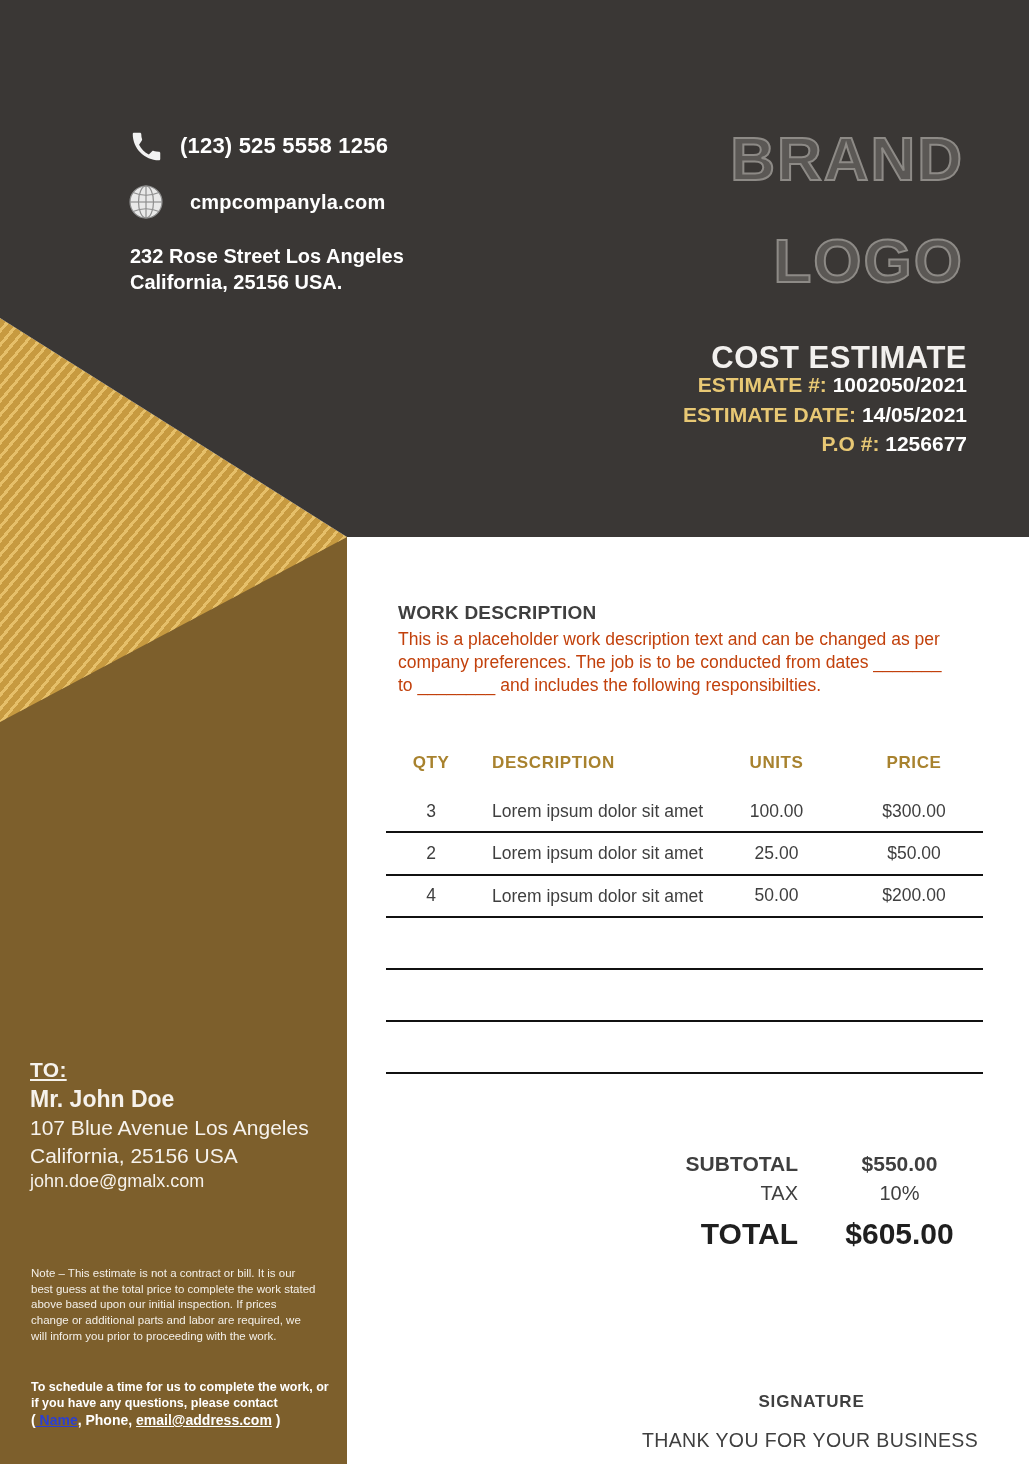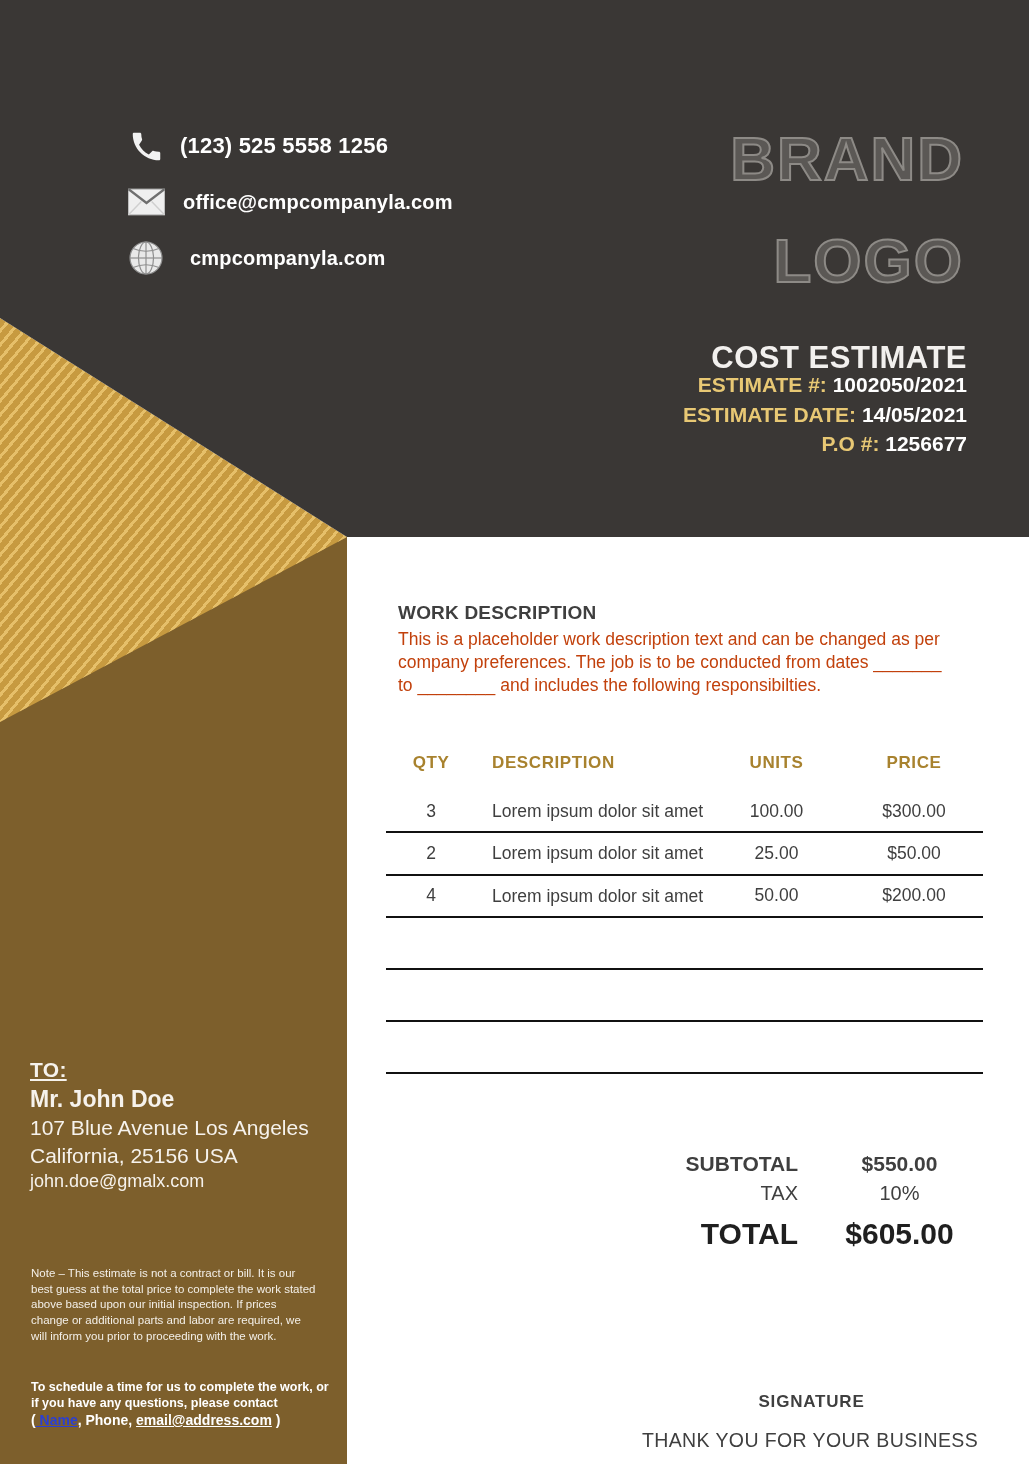--- a/index.html
+++ b/index.html
@@ -255,44 +255,36 @@
   <div class="dark-header"></div>
 
   <div class="contact-block">
     <div class="contact-row phone">
       <span class="icon">
         <svg width="33" height="33" viewBox="0 0 24 24" fill="#f2f2f2">
           <path d="M6.6 10.8c1.6 3.1 4 5.5 7.1 7.1l2.4-2.4c.3-.3.7-.4 1.1-.3 1.2.4 2.5.6 3.8.6.6 0 1 .4 1 1V21c0 .6-.4 1-1 1C10.6 22 2 13.4 2 2.9c0-.5.4-.9 1-.9h4.2c.6 0 1 .4 1 1 0 1.3.2 2.6.6 3.8.1.4 0 .8-.3 1.1L6.6 10.8z"></path>
         </svg>
       </span>
       <span class="contact-text">(123) 525 5558 1256</span>
-    </div>
-    <div class="contact-row mail">
-      <span class="icon">
-        <svg width="37" height="28" viewBox="0 0 36 26">
-          <rect x="0.5" y="0.5" width="35" height="25" fill="#efefef" stroke="#bdbdbd"></rect>
-          <path d="M0.5 0.5 L18 14 L35.5 0.5" fill="none" stroke="#6f6f6f" stroke-width="2.4"></path>
-          <path d="M0.5 25.5 L13 12.5 M35.5 25.5 L23 12.5" fill="none" stroke="#cfcfcf" stroke-width="1.4"></path>
-        </svg>
-      </span>
-      <span class="contact-text">office@cmpcompanyla.com</span>
     </div>
     <div class="contact-row web">
       <span class="icon">
         <svg width="34" height="34" viewBox="0 0 34 34">
           <circle cx="17" cy="17" r="16" fill="#e9e9e9" stroke="#8f8f8f" stroke-width="1.2"></circle>
           <ellipse cx="17" cy="17" rx="7.5" ry="16" fill="none" stroke="#8f8f8f" stroke-width="1.2"></ellipse>
           <line x1="1" y1="17" x2="33" y2="17" stroke="#8f8f8f" stroke-width="1.2"></line>
           <path d="M4 7.5 Q17 13 30 7.5" fill="none" stroke="#8f8f8f" stroke-width="1.2"></path>
           <path d="M4 26.5 Q17 21 30 26.5" fill="none" stroke="#8f8f8f" stroke-width="1.2"></path>
           <line x1="17" y1="1" x2="17" y2="33" stroke="#8f8f8f" stroke-width="1.2"></line>
         </svg>
       </span>
       <span class="contact-text">cmpcompanyla.com</span>
     </div>
+    <div class="address-text">232 Rose Street Los Angeles
+California, 25156 USA.</div>
   </div>
 
   <div class="brand-logo">
     <div>BRAND</div>
     <div>LOGO</div>
   </div>
 
   <div class="estimate-title">COST ESTIMATE</div>
   <div class="estimate-meta">
     <div>

